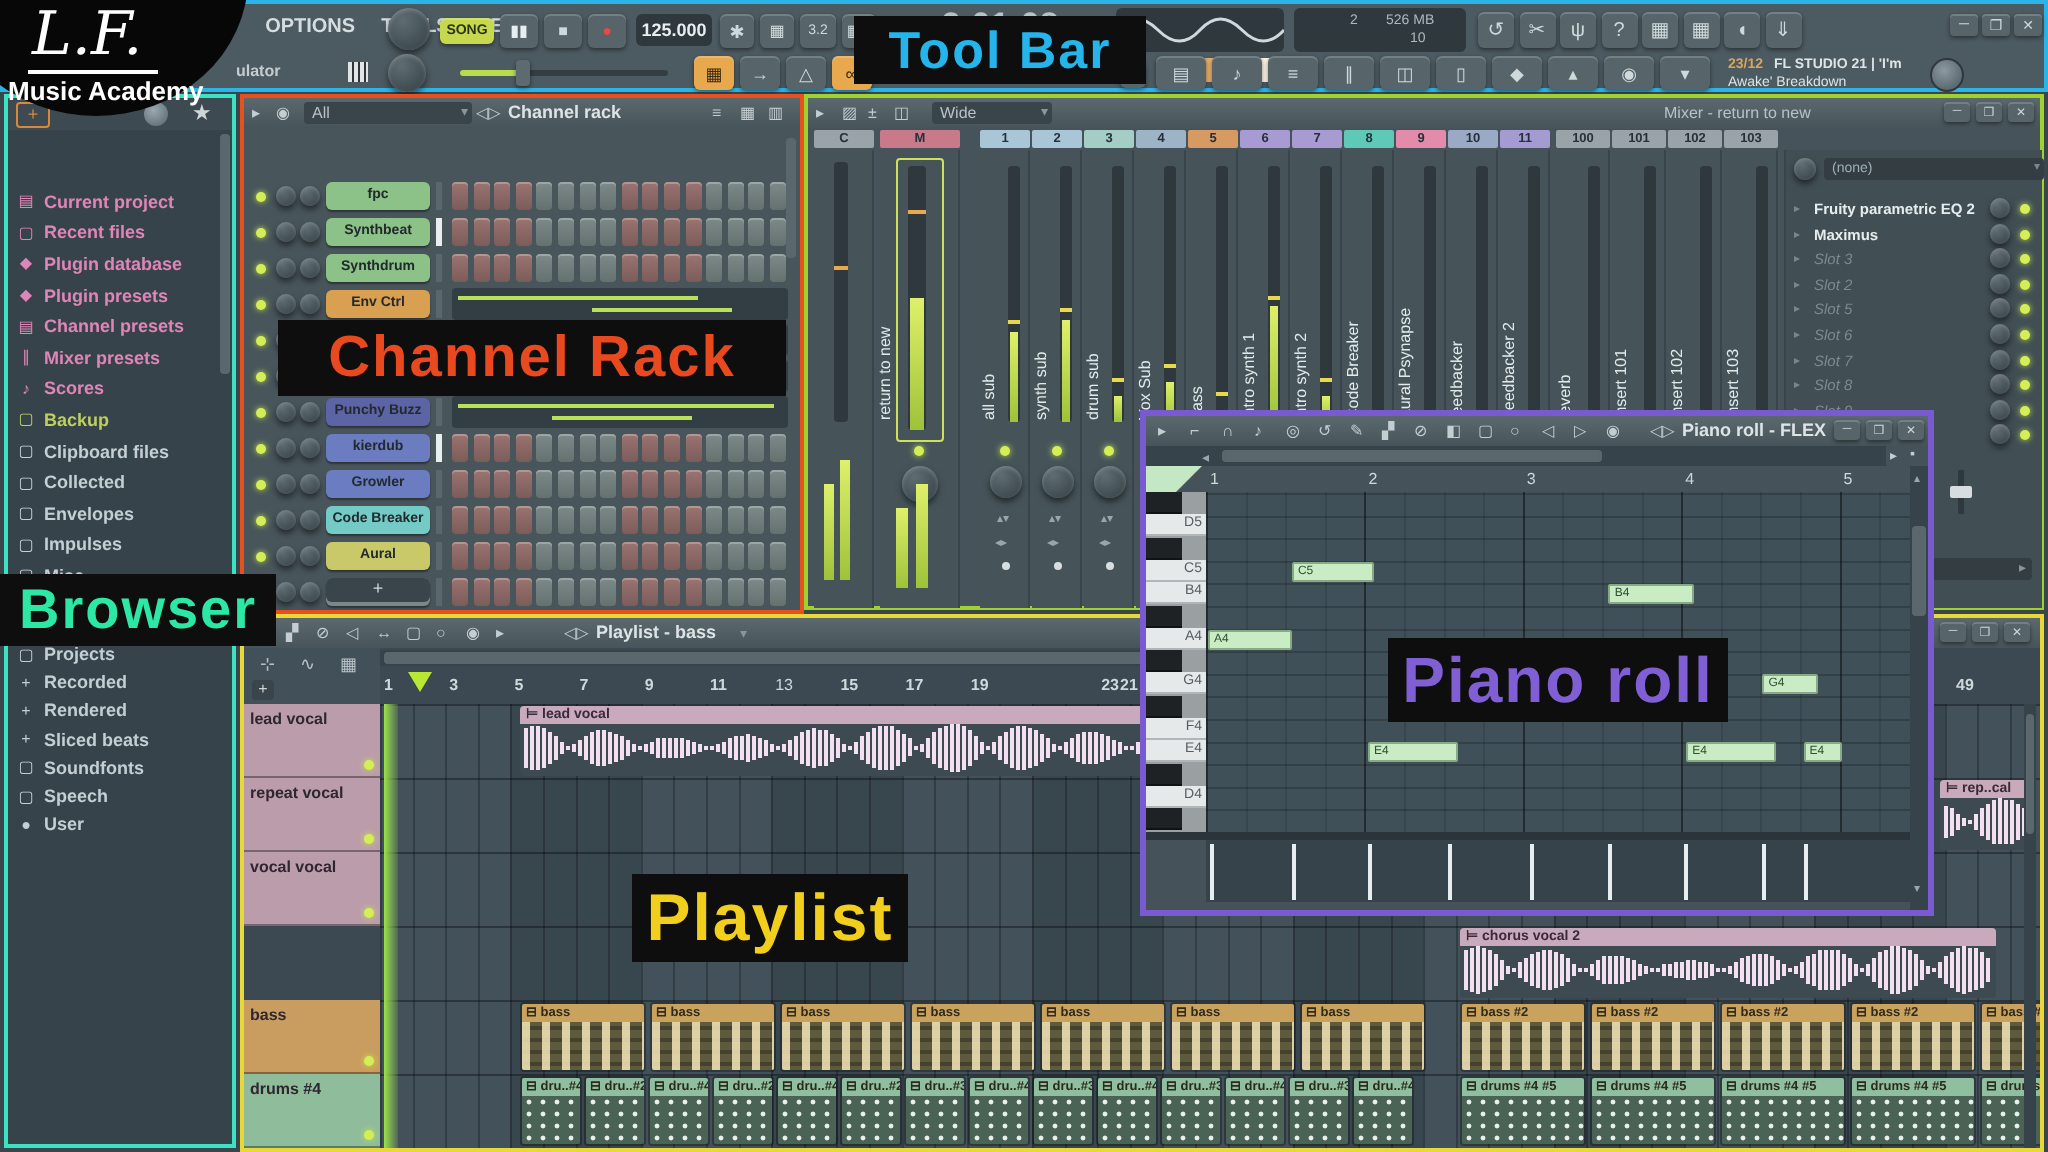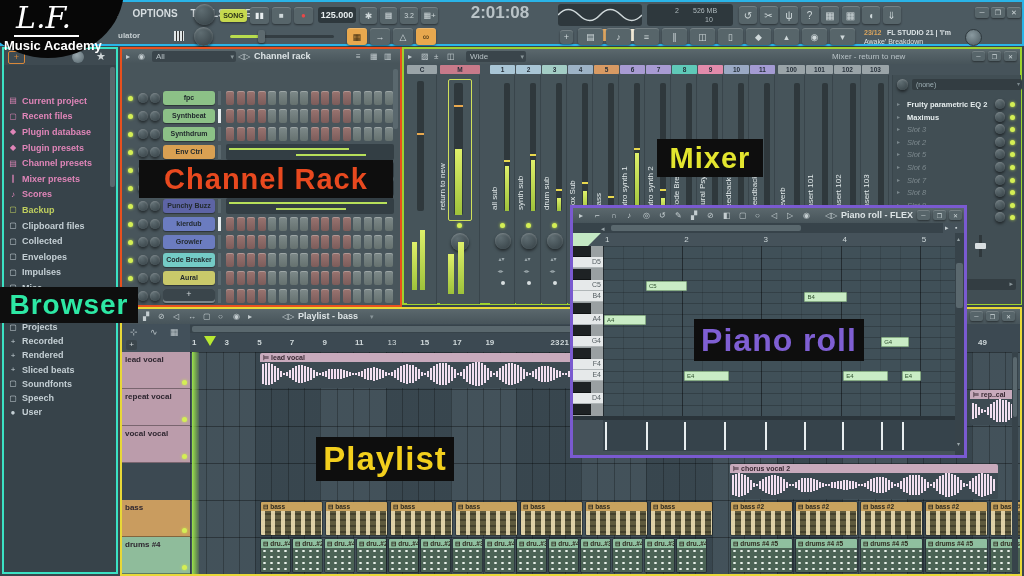--- a/index.html
+++ b/index.html
@@ -1215,22 +1215,22 @@
         <div style="position: absolute; left: 278.2px; top: 2px; width: 2px; height: 28px; background: rgb(232, 238, 240);"></div>
         <div style="position: absolute; left: 298.792px; top: 2px; width: 2px; height: 28px; background: rgb(232, 238, 240);"></div>
       </div>
       <div style="position: absolute; left: 0px; top: 243px; width: 382px; height: 4px; background: rgb(69, 82, 90);"></div>
       <div style="position: absolute; left: 382px; top: 25px; width: 9px; height: 222px; background: rgb(55, 67, 74);"></div>
       <div style="position: absolute; left: 383px; top: 55px; width: 7px; height: 45px; background: rgb(90, 104, 110); border-radius: 2px;"></div>
       <div style="position: absolute; left: 384px; top: 27px; color: rgb(154, 166, 170); font-size: 6px;">▴</div>
       <div style="position: absolute; left: 384px; top: 232px; color: rgb(154, 166, 170); font-size: 6px;">▾</div>
     </div>
 
+  <div class="chip" style="left: 427px; top: 8px; width: 146px; height: 34px; font-size: 26px; color: rgb(37, 181, 234);" id="chip-toolbar">Tool Bar</div>
   <div class="chip" style="left: 139px; top: 160px; width: 254px; height: 38px; font-size: 29px; color: rgb(232, 73, 31);" id="chip-chrack">Channel Rack</div>
-  <div class="chip" style="left: 657px; top: 139px; width: 106px; height: 38px; font-size: 29px; color: rgb(227, 229, 46);" id="chip-mixer">Mixer</div>
   <div class="chip" style="left: 0px; top: 287px; width: 138px; height: 36px; font-size: 28px; color: rgb(45, 232, 164);" id="chip-browser">Browser</div>
   <div class="chip" style="left: 316px; top: 437px; width: 138px; height: 44px; font-size: 33px; color: rgb(242, 207, 29);" id="chip-playlist">Playlist</div>
   <div class="chip" style="left: 694px; top: 319px; width: 170px; height: 42px; font-size: 32px; color: rgb(127, 95, 211);" id="chip-proll">Piano roll</div>
 
   <div class="abs" style="left:0;top:0;width:140px;height:60px;z-index:50;">
     <div class="abs" style="left:-28px;top:-80px;width:152px;height:138px;border-radius:50%;background:#070707;"></div>
     <div class="abs" style="left:14px;top:0px;color:#fff;font-family:'DejaVu Serif',serif;font-style:italic;font-size:30px;border-bottom:2px solid #fff;padding:0 8px 0 2px;">L.F.</div>
     <div class="abs" style="left:4px;top:38px;color:#fff;font-size:13px;font-weight:bold;">Music Academy</div>
   </div>
 

